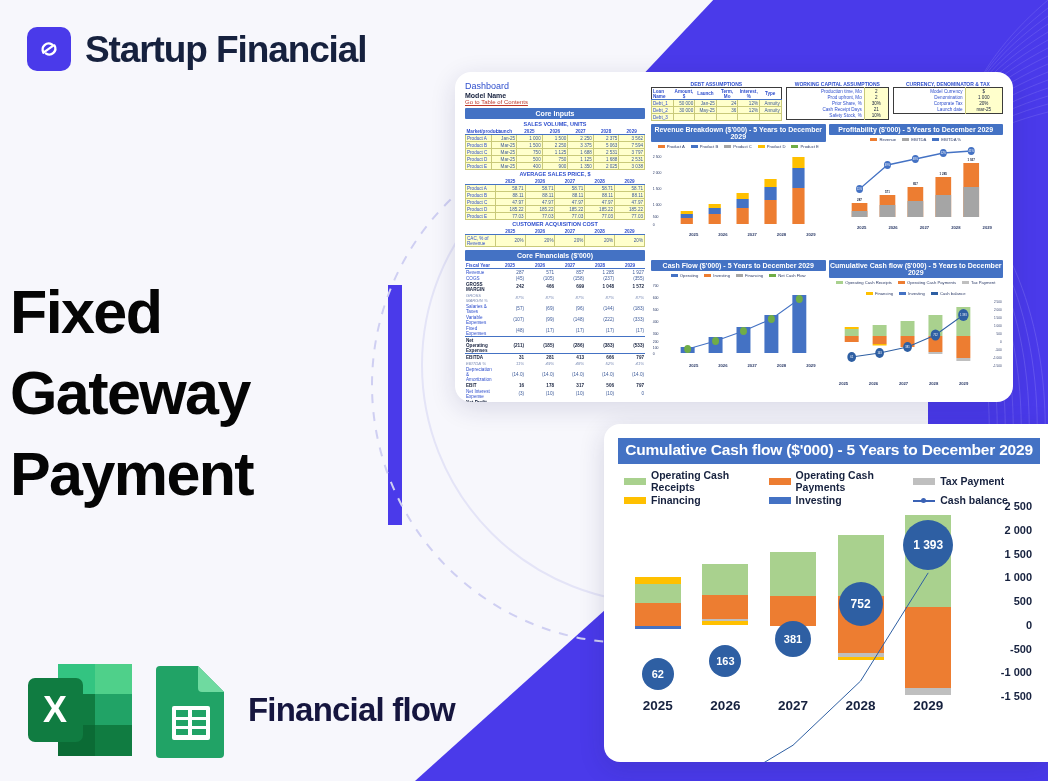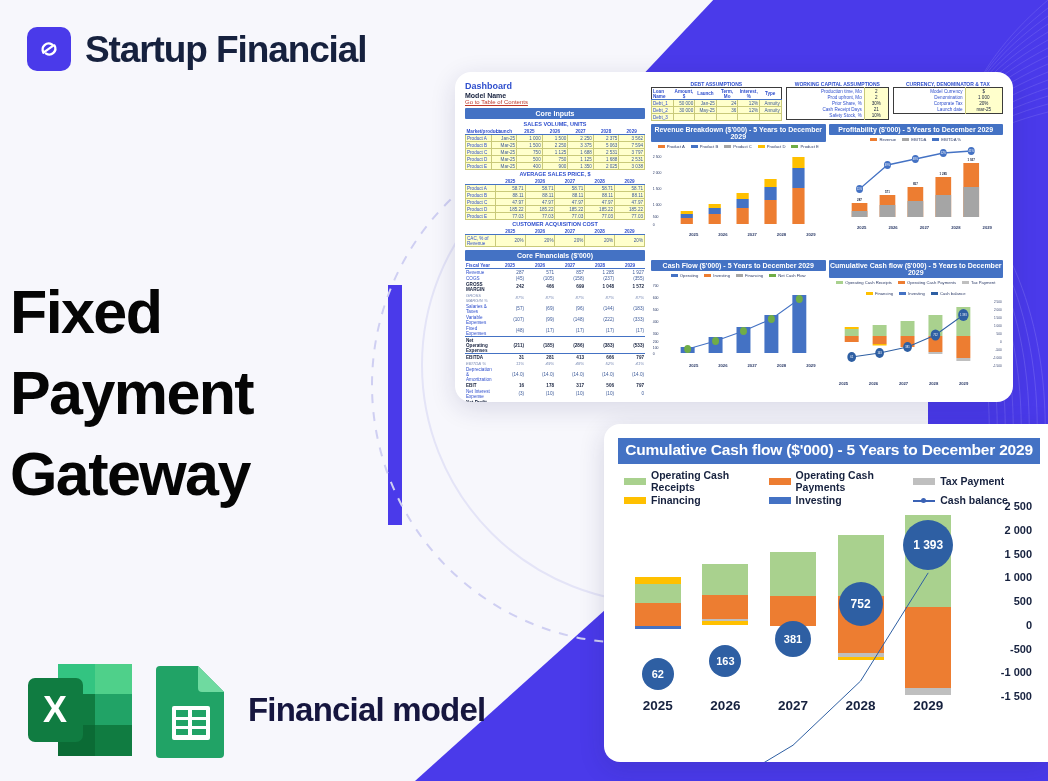--- a/index.html
+++ b/index.html
@@ -80,21 +80,21 @@
     position: absolute; left: 604px; top: 424px; width: 444px; height: 338px;
     background: #fff; border-radius: 16px 0 0 16px; box-shadow: 0 6px 26px rgba(30,30,90,.16);
     padding: 14px 8px 10px 14px; overflow: hidden;
   }
 
   
   .sheet { font-family: "Liberation Sans", sans-serif; color: #2b3a67; }
   .sheet-cols { display: flex; gap: 6px; height: 100%; }
   .sheet-left { width: 180px; }
   .sheet-right { flex: 1; display: flex; flex-direction: column; gap: 3px; }
-  .dash-ttl { font-size: 9px; font-weight: bold; color: #2f4fcd; line-height: 1.25; }
+  .dash-ttl { font-size: 9px; font-weight: normal; color: #2f4fcd; line-height: 1.25; }
   .dash-sub { font-size: 7px; font-weight: bold; color: #16213e; }
   .dash-link { font-size: 6px; color: #c0392b; text-decoration: underline; }
   .band {
     background: #4472c4; color: #fff; font-size: 7px; font-weight: bold;
     text-align: center; padding: 2px 0; margin: 3px 0 1px; border-radius: 1px;
   }
   .subband { font-size: 5.5px; font-weight: bold; color: #2f4fcd; text-align: center; padding: 1px 0; }
   .mini-tbl { width: 100%; border-collapse: collapse; font-size: 4.6px; table-layout: fixed; }
   .mini-tbl th {
     color: #2f4fcd; font-weight: bold; border-bottom: 1px solid #4472c4;
@@ -200,22 +200,22 @@
       <svg width="26" height="26" viewBox="0 0 26 26">
         <path d="M7.5 16.5 A6 6 0 0 1 16 8.5 M18.5 9.5 A6 6 0 0 1 10 17.5" fill="none" stroke="#fff" stroke-width="2.3" stroke-linecap="round"></path>
         <path d="M7.4 16.6 L17.6 9.4" fill="none" stroke="#fff" stroke-width="2.3" stroke-linecap="round"></path>
       </svg>
     </div>
     <div class="brand-title">Startup Financial</div>
   </div>
 
   <div class="headline">
     <div>Fixed</div>
+    <div>Gateway</div>
     <div>Payment</div>
-    <div>Gateway</div>
   </div>
 
   <div class="footer">
     <div class="xls-icon">
       <svg width="108" height="96" viewBox="0 0 108 96">
         <rect x="32" y="2" width="74" height="92" rx="4" fill="#21a366"></rect>
         <rect x="32" y="2" width="37" height="30" fill="#33c481"></rect>
         <rect x="69" y="2" width="37" height="30" fill="#4fd08a"></rect>
         <rect x="32" y="32" width="37" height="31" fill="#107c41"></rect>
         <rect x="69" y="32" width="37" height="31" fill="#21a366"></rect>
@@ -231,21 +231,21 @@
         <path d="M44 4 l26 26 H48 a4 4 0 0 1 -4 -4z" fill="#6fdaa0"></path>
         <rect x="18" y="44" width="38" height="34" rx="2" fill="#fff"></rect>
         <rect x="22" y="48" width="12" height="7" fill="#21a366"></rect>
         <rect x="38" y="48" width="14" height="7" fill="#21a366"></rect>
         <rect x="22" y="58" width="12" height="6" fill="#21a366"></rect>
         <rect x="38" y="58" width="14" height="6" fill="#21a366"></rect>
         <rect x="22" y="67" width="12" height="6" fill="#21a366"></rect>
         <rect x="38" y="67" width="14" height="6" fill="#21a366"></rect>
       </svg>
     </div>
-    <div class="footer-label">Financial model</div>
+    <div class="footer-label">Financial flow</div>
   </div>
 
   <div class="card-dash sheet">
     <div class="sheet-cols">
 
       <div class="sheet-left">
         <div class="dash-ttl">Dashboard</div>
         <div class="dash-sub">Model Name</div>
         <div class="dash-link">Go to Table of Contents</div>
 

